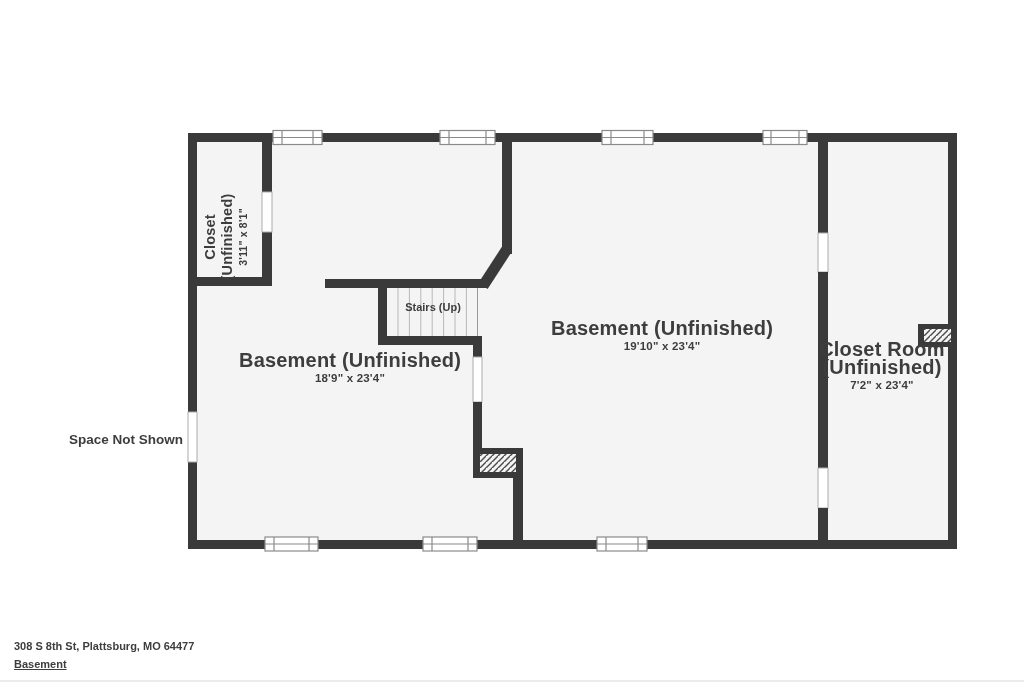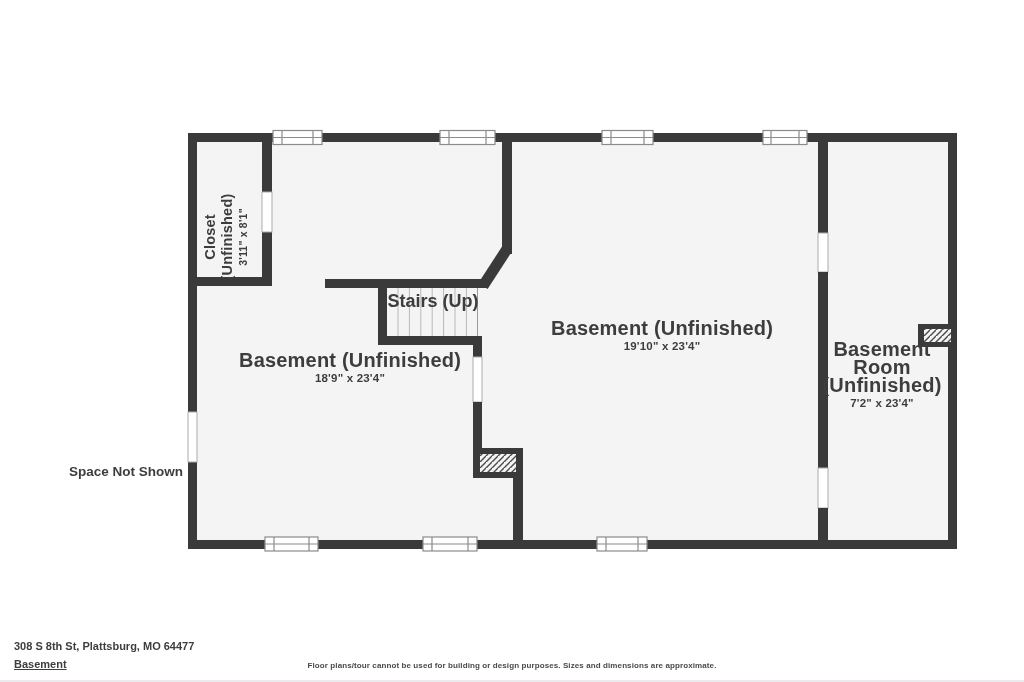--- a/index.html
+++ b/index.html
@@ -16,25 +16,25 @@
   svg.plan { position: absolute; left: 0; top: 0; }
   .lbl { position: absolute; text-align: center; font-weight: 700; color: #3d3d3d; }
   .room-name { font-size: 20px; line-height: 18px; letter-spacing: .2px; }
   .room-dims { font-size: 11.5px; line-height: 14px; margin-top: 2px; letter-spacing: .2px; }
   .closet-label {
     left: 149px; top: 210px; width: 160px; height: 54px;
     transform: rotate(-90deg);
   }
   .closet-label .room-name { font-size: 14.5px; line-height: 17px; }
   .closet-label .room-dims { font-size: 10.5px; line-height: 13px; margin-top: 1px; }
-  .stairs-label { left: 383px; top: 291px; width: 100px; font-size: 18px; }
+  .stairs-label { left: 383px; top: 301px; width: 100px; font-size: 11px; }
   .left-basement-label  { left: 230px; top: 351px; width: 240px; }
   .right-basement-label { left: 542px; top: 319px; width: 240px; }
   .utility-label { left: 807px; top: 340px; width: 150px; }
-  .space-not-shown { left: 40px; top: 432px; width: 143px; text-align: right; font-size: 13.5px; margin-top: 32px; }
+  .space-not-shown { left: 40px; top: 432px; width: 143px; text-align: right; font-size: 13.5px; }
   .footer-address { position: absolute; left: 14px; top: 640px; font-size: 11px; font-weight: 700; }
   .footer-floor   { position: absolute; left: 14px; top: 658px; font-size: 11px; font-weight: 700; text-decoration: underline; }
   .footer-disclaimer {
     position: absolute; left: 0; top: 661px; width: 100%;
     text-align: center; font-size: 8px; font-weight: 700; color: #4a4a4a;
     letter-spacing: .1px;
   }
   .bottom-edge { position: absolute; left: 0; bottom: 0; width: 100%; height: 2px; background: #eceaec; }
 </style>
 </head>
@@ -176,27 +176,26 @@
     <div class="room-name">Basement (Unfinished)</div>
     <div class="room-dims">18'9" x 23'4"</div>
   </div>
 
   <div class="lbl right-basement-label">
     <div class="room-name">Basement (Unfinished)</div>
     <div class="room-dims">19'10" x 23'4"</div>
   </div>
 
   <div class="lbl utility-label">
-    <div class="room-name">Basement Room</div>
+    <div class="room-name">Closet Room</div>
     <div class="room-name">(Unfinished)</div>
     <div class="room-dims">7'2" x 23'4"</div>
   </div>
 
   <div class="lbl stairs-label">Stairs (Up)</div>
 
   <div class="lbl space-not-shown">Space Not Shown</div>
 
   <div class="footer-address">308 S 8th St, Plattsburg, MO 64477</div>
   <div class="footer-floor">Basement</div>
-  <div class="footer-disclaimer">Floor plans/tour cannot be used for building or design purposes. Sizes and dimensions are approximate.</div>
   <div class="bottom-edge"></div>
 
 </div>
 
 </body></html>

